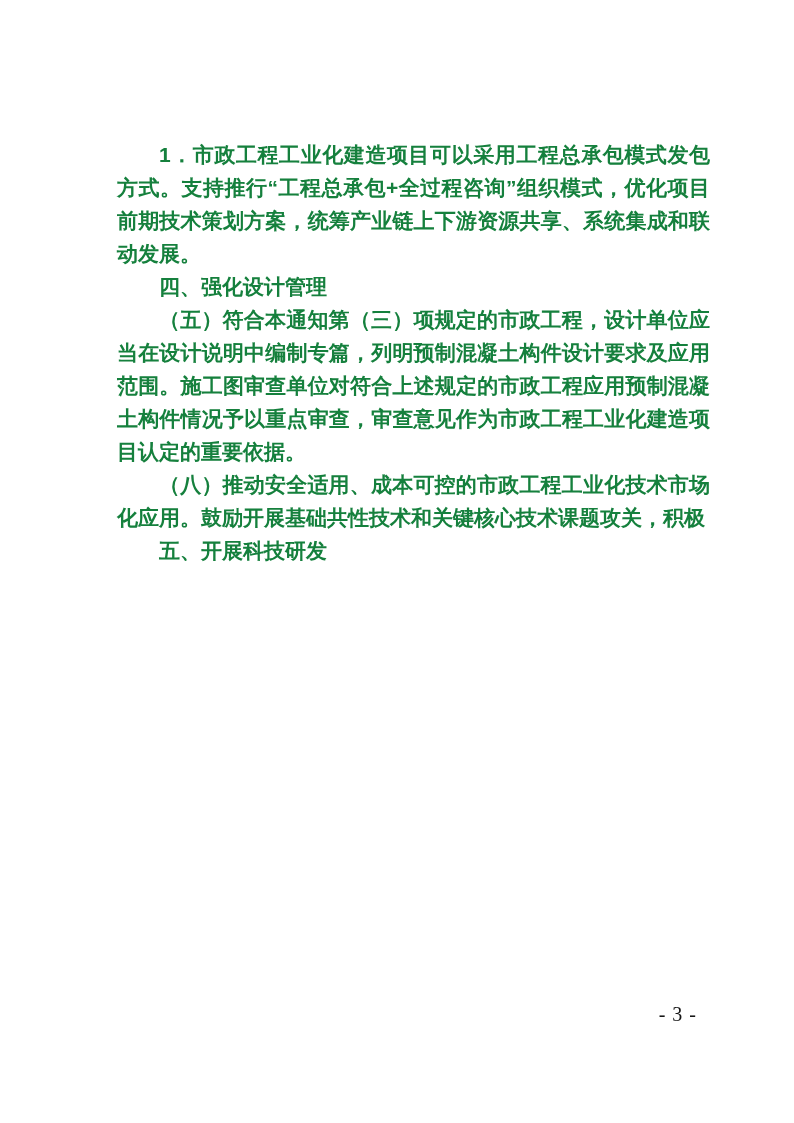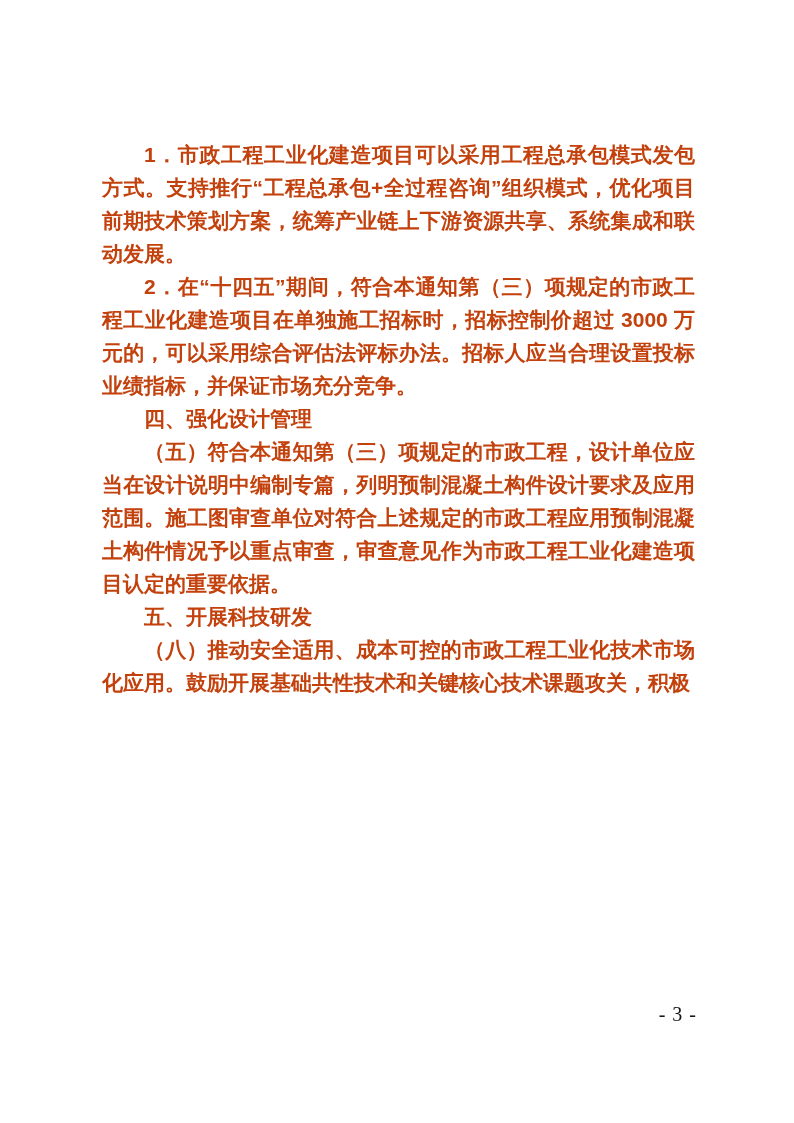--- a/index.html
+++ b/index.html
@@ -10,24 +10,24 @@
   .page {
     position: relative;
     width: 794px;
     height: 1123px;
     background: #ffffff;
     overflow: hidden;
     font-family: "Liberation Sans", sans-serif;
   }
   .content {
     position: absolute;
-    left: 102px;
+    left: 117px;
     top: 138px;
     width: 593px;
-    color: #c2410c;
+    color: #15803d;
     font-size: 21px;
     line-height: 33px;
     font-weight: 700;
     text-align: justify;
   }
   .para {
     margin: 0;
     padding: 0;
     text-indent: 2em;
   }
@@ -44,20 +44,19 @@
     font-weight: 400;
     letter-spacing: 1px;
   }
 </style>
 </head>
 <body>
 
 <div class="page">
   <div class="content">
     <p class="para">1．市政工程工业化建造项目可以采用工程总承包模式发包方式。支持推行“工程总承包+全过程咨询”组织模式，优化项目前期技术策划方案，统筹产业链上下游资源共享、系统集成和联动发展。</p>
-    <p class="para">2．在“十四五”期间，符合本通知第（三）项规定的市政工程工业化建造项目在单独施工招标时，招标控制价超过 3000 万元的，可以采用综合评估法评标办法。招标人应当合理设置投标业绩指标，并保证市场充分竞争。</p>
     <p class="para heading">四、强化设计管理</p>
     <p class="para">（五）符合本通知第（三）项规定的市政工程，设计单位应当在设计说明中编制专篇，列明预制混凝土构件设计要求及应用范围。施工图审查单位对符合上述规定的市政工程应用预制混凝土构件情况予以重点审查，审查意见作为市政工程工业化建造项目认定的重要依据。</p>
+    <p class="para">（八）推动安全适用、成本可控的市政工程工业化技术市场化应用。鼓励开展基础共性技术和关键核心技术课题攻关，积极</p>
     <p class="para heading">五、开展科技研发</p>
-    <p class="para">（八）推动安全适用、成本可控的市政工程工业化技术市场化应用。鼓励开展基础共性技术和关键核心技术课题攻关，积极</p>
   </div>
   <div class="page-number">- 3 -</div>
 </div>
 
 </body></html>

